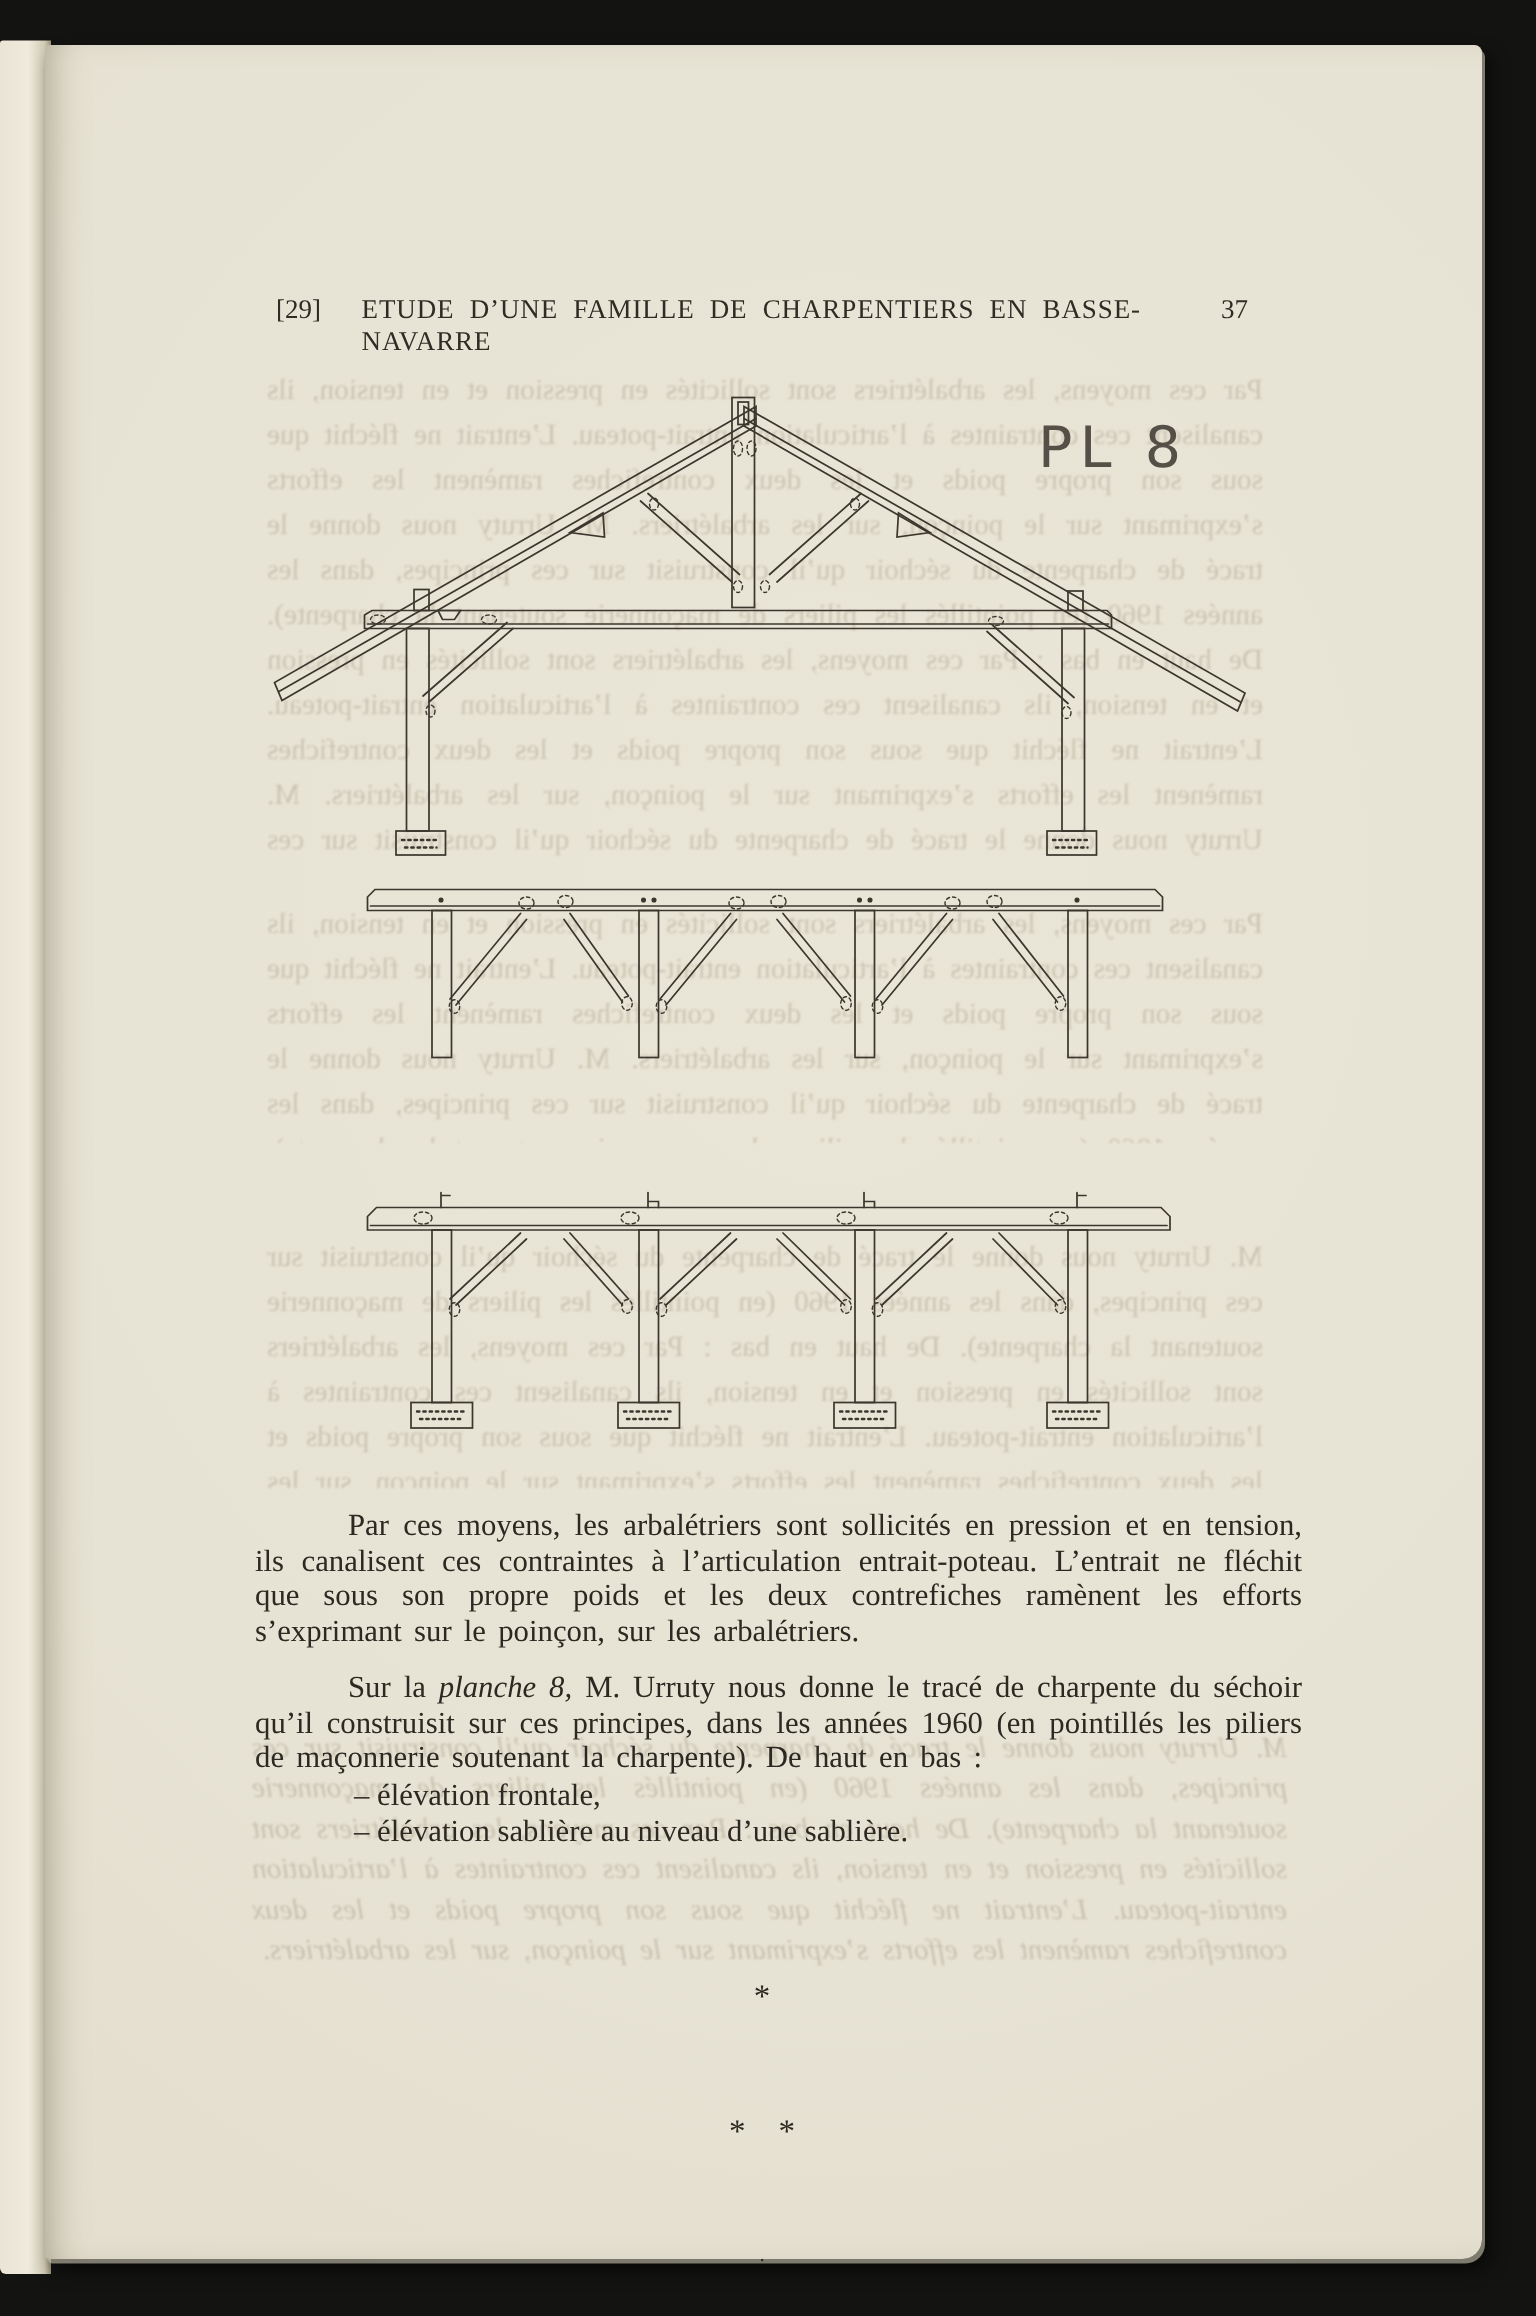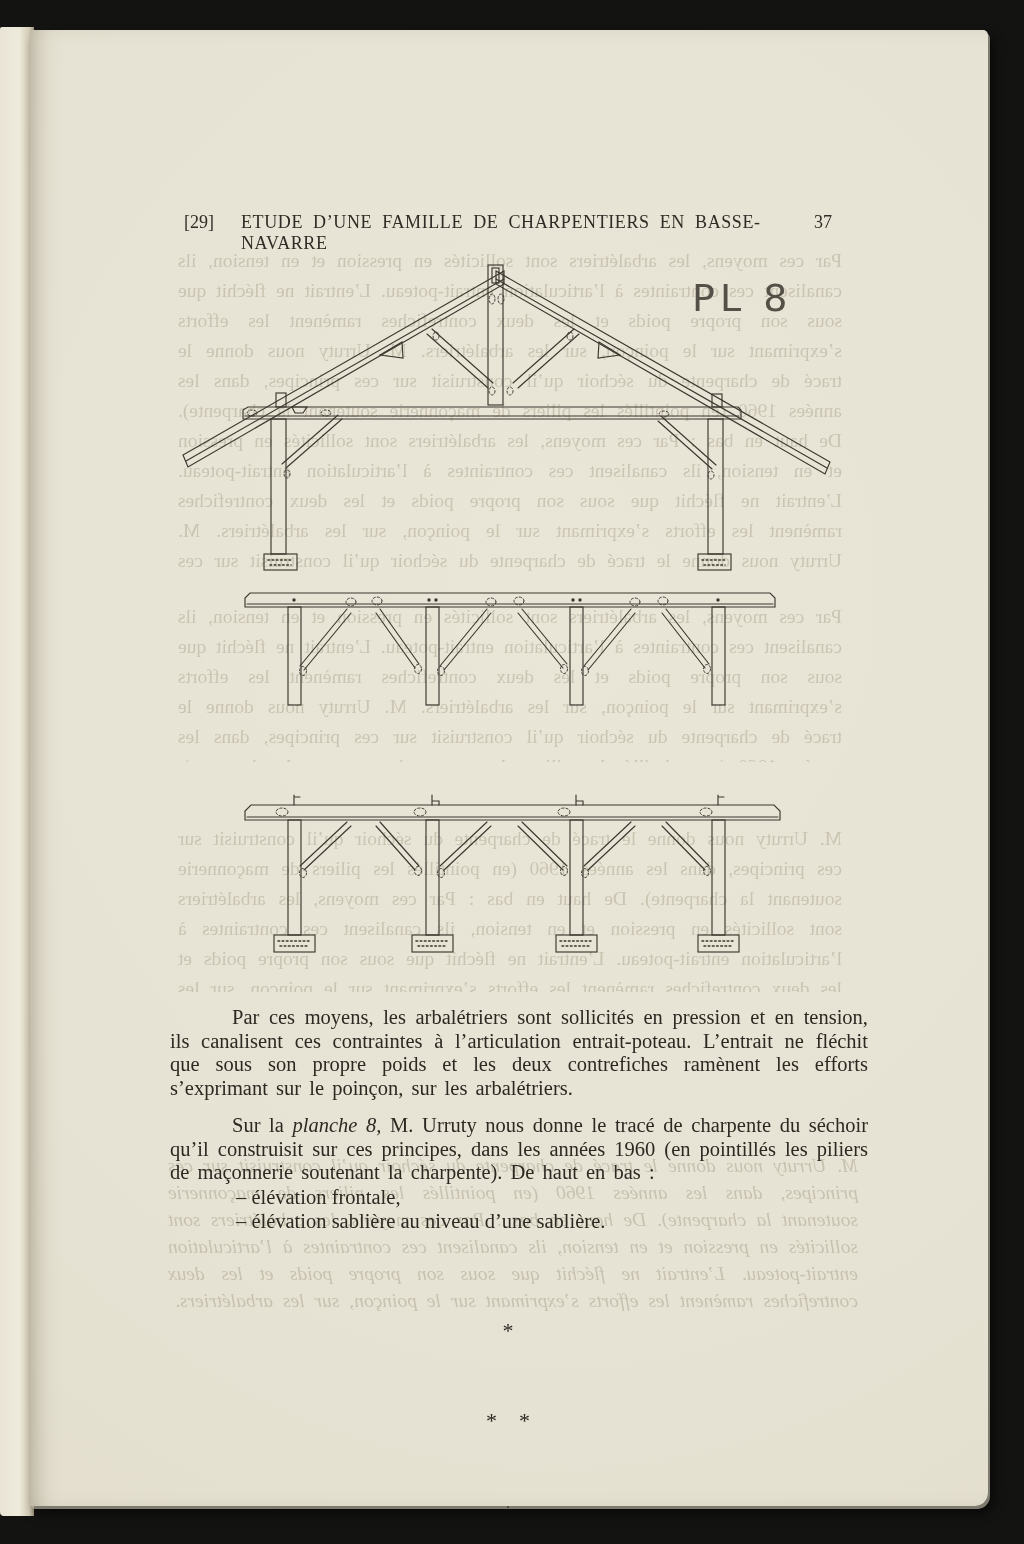--- a/index.html
+++ b/index.html
@@ -16,21 +16,21 @@
   }
   .page{
     position:absolute;left:30px;top:30px;width:958px;height:1476px;
     background:radial-gradient(120% 90% at 55% 38%, #eae6d7 0%, #e7e3d4 55%, #e1dccb 100%);
     border-radius:3px 5px 13px 3px;
     box-shadow: inset 17px 0 26px -16px rgba(95,85,60,.5),
                 2px 3px 0 rgba(205,199,178,.6),
                 5px 7px 12px rgba(0,0,0,.6);
   }
   .header{
-    position:absolute;left:184px;top:212px;width:648px;z-index:3;
+    position:absolute;left:184px;top:196px;width:648px;z-index:3;
     display:flex;justify-content:space-between;align-items:baseline;
     font-size:18px;color:#2f2c26;
   }
   .header .title{word-spacing:5px;letter-spacing:.6px;margin-left:27px;}
   .plate{
     position:absolute;left:692px;top:276px;z-index:3;
     font-family:"DejaVu Sans",sans-serif;font-weight:400;
     font-size:38px;letter-spacing:5px;color:#454139;opacity:.9;
   }
   svg.drawings{position:absolute;left:170px;top:255px;z-index:2;}

